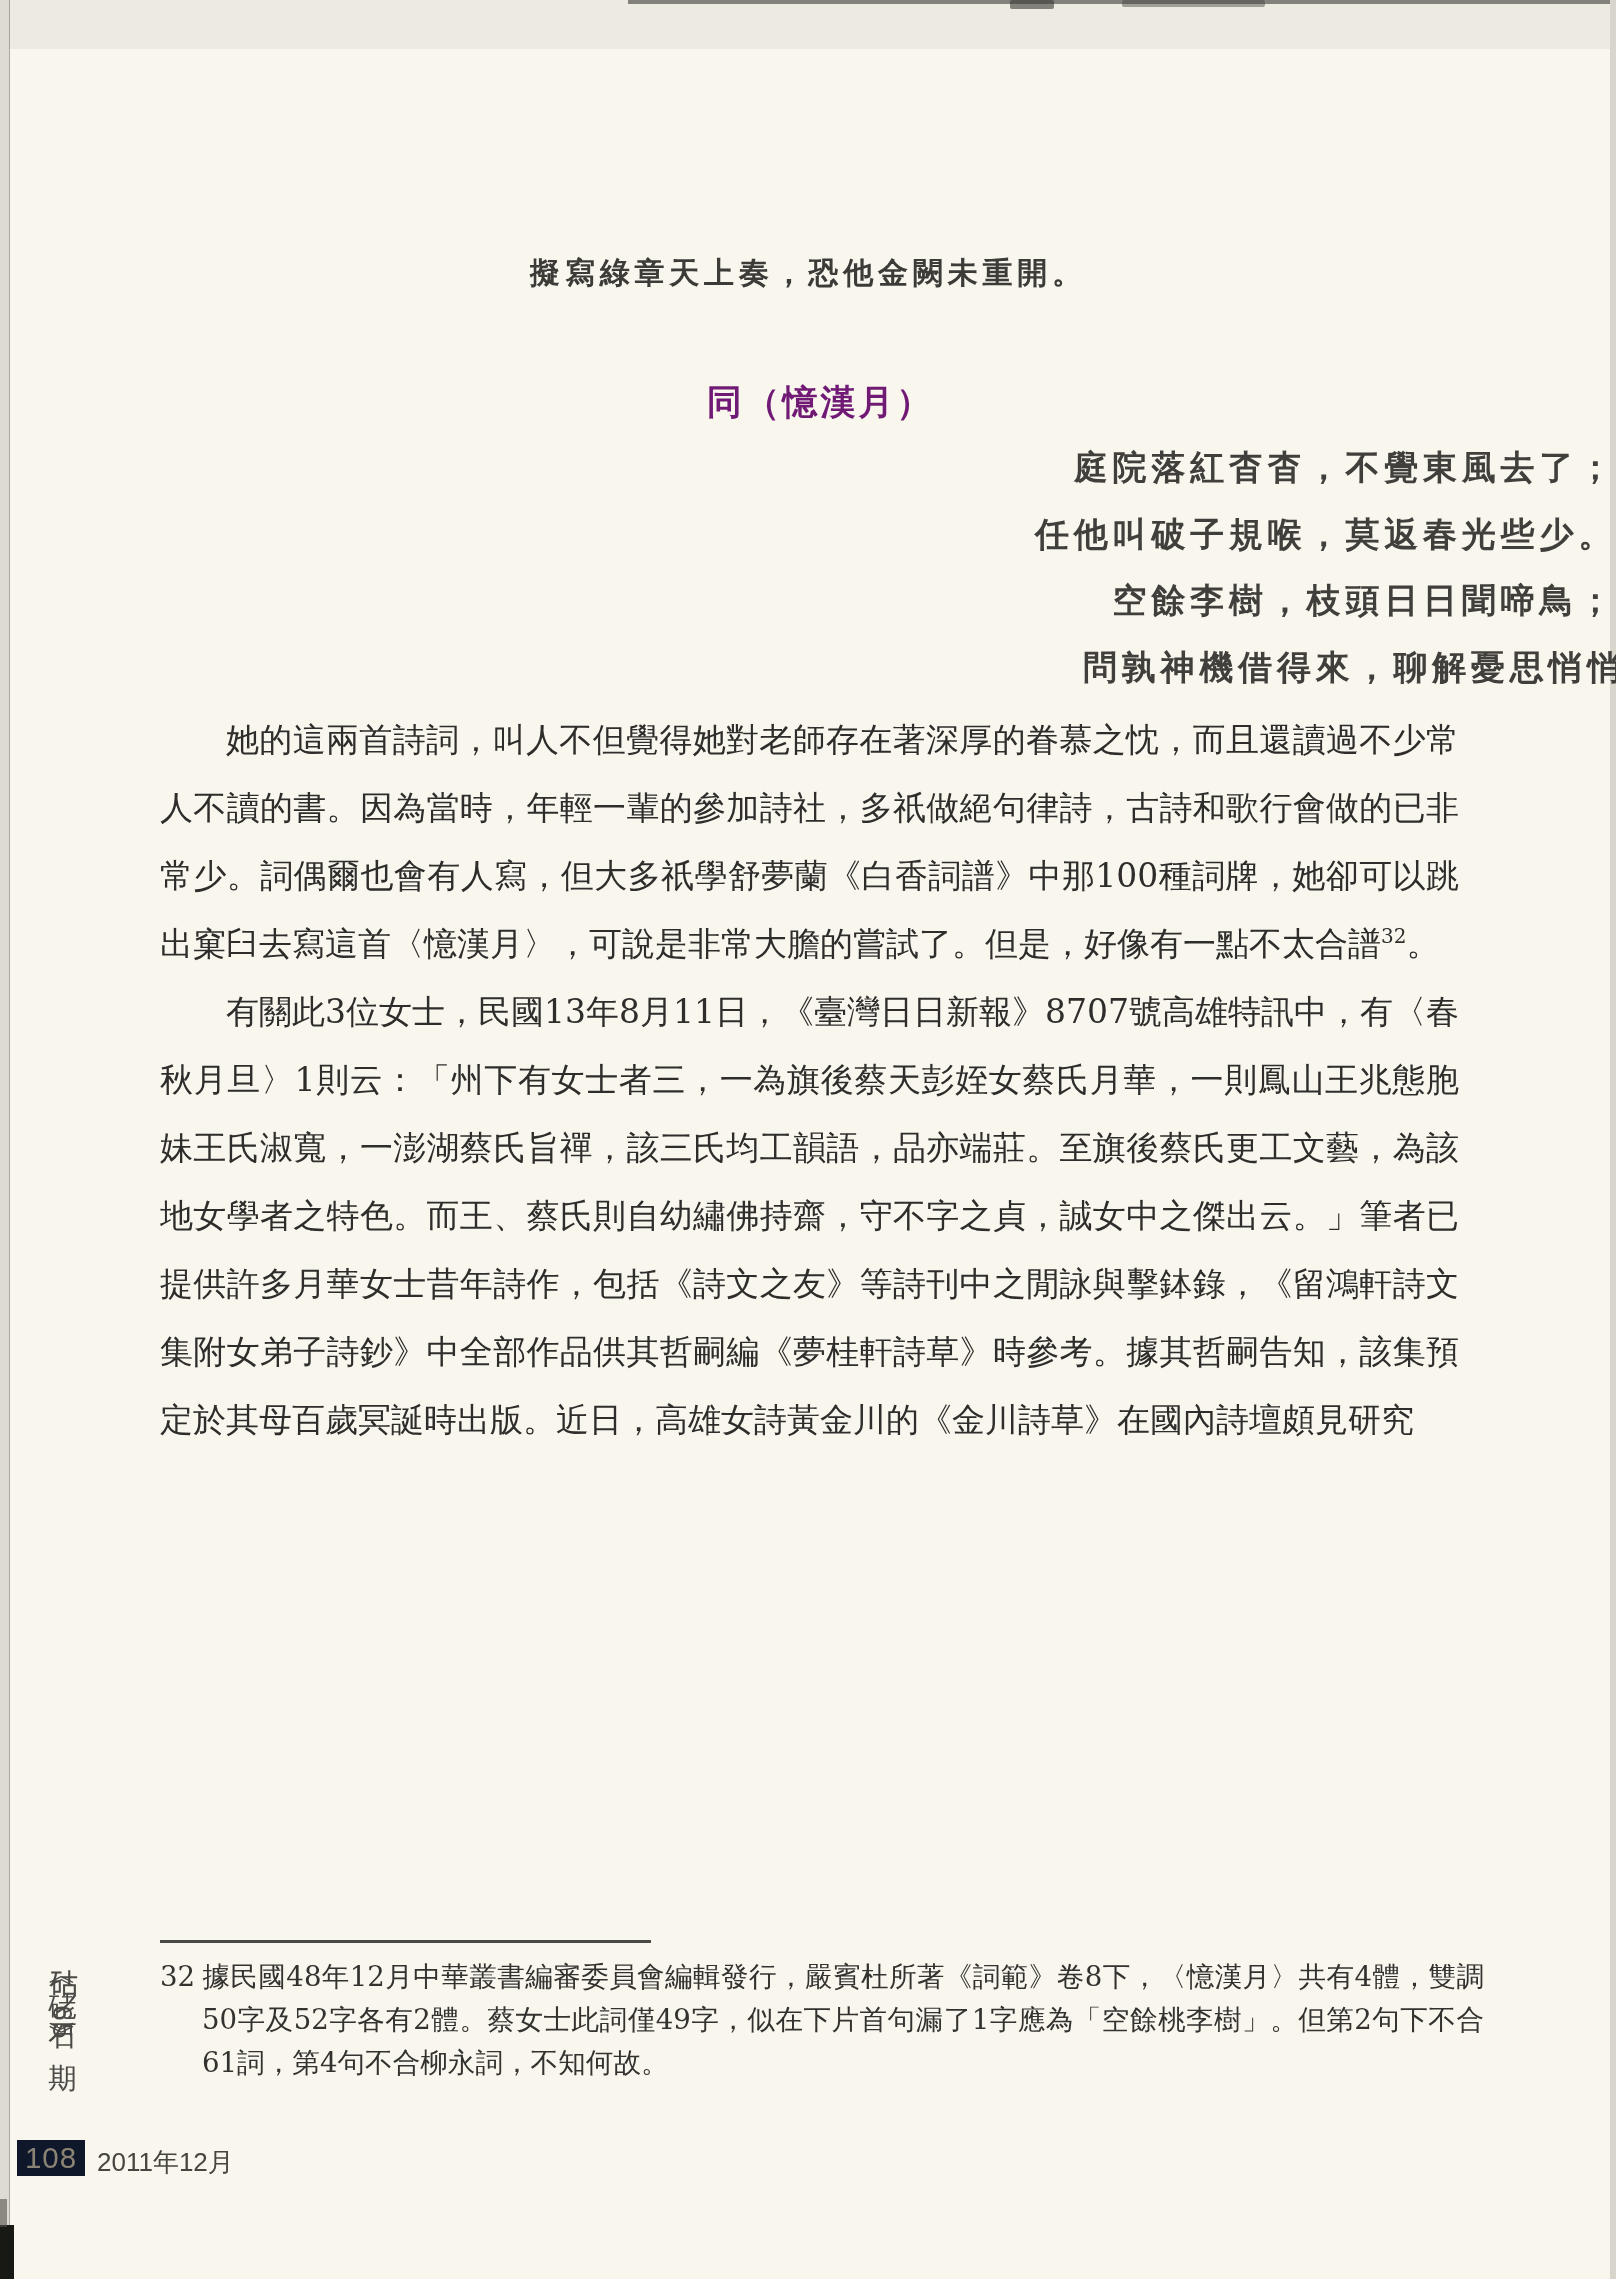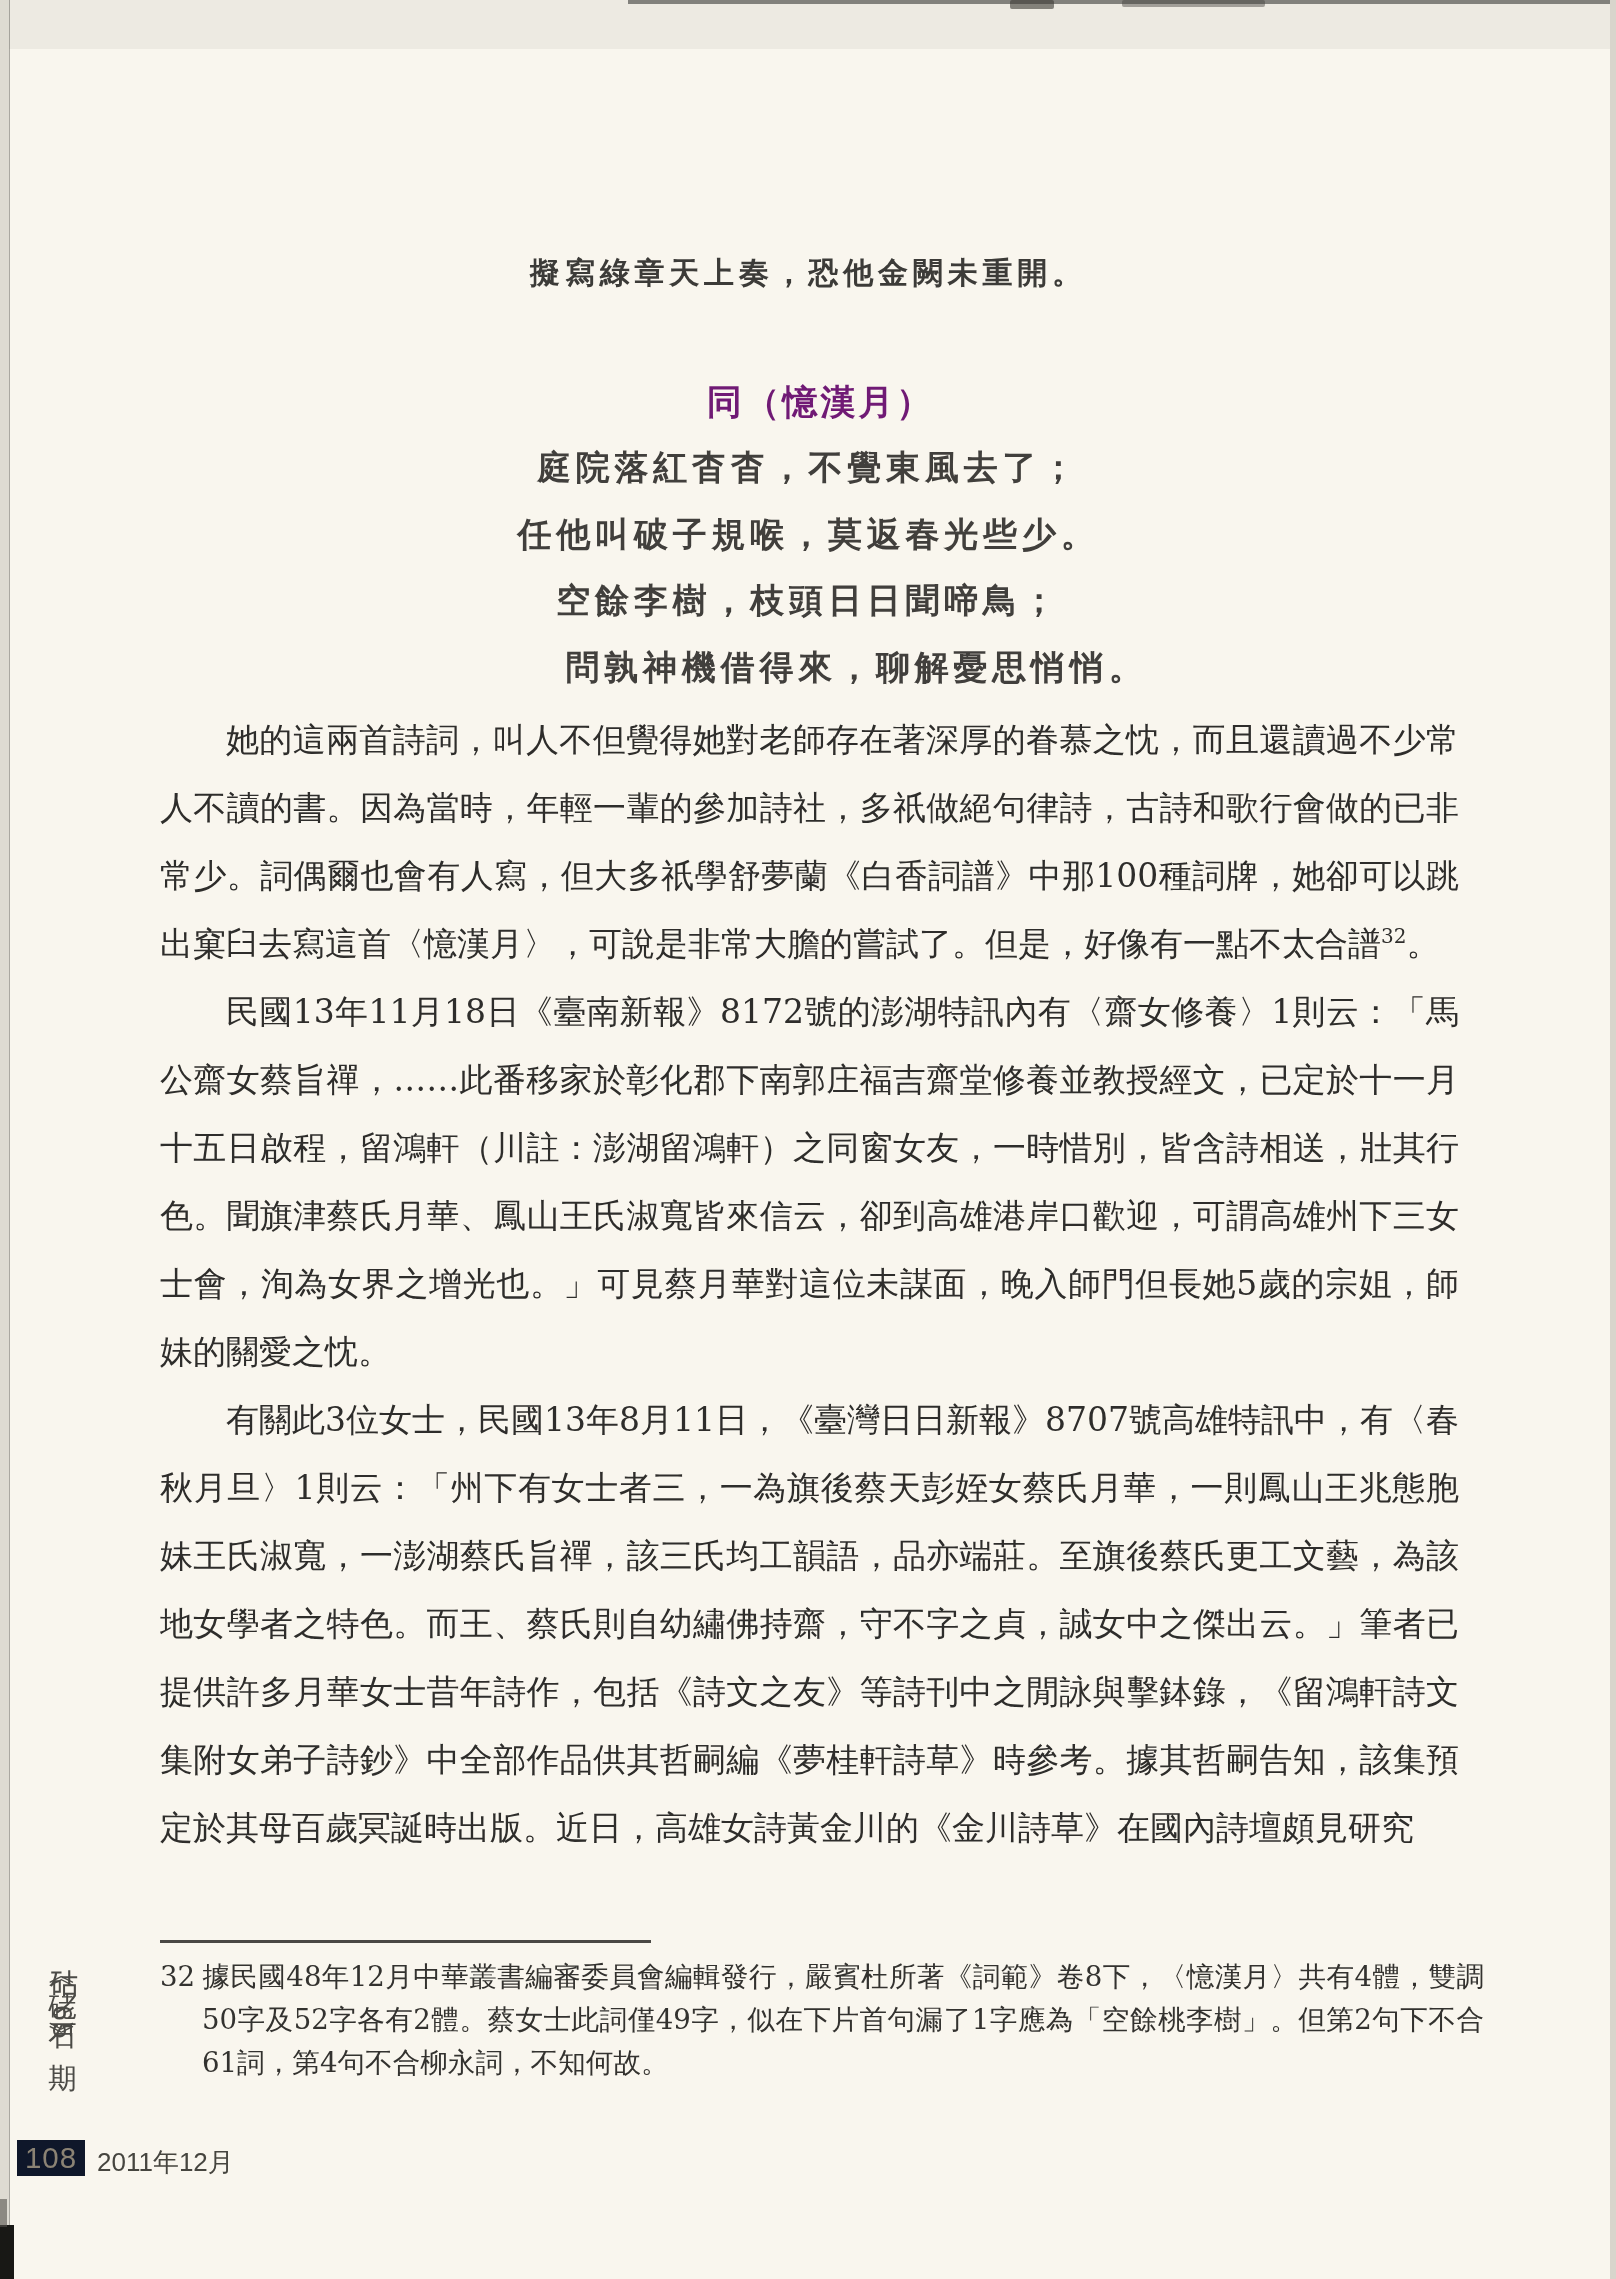--- a/index.html
+++ b/index.html
@@ -29,21 +29,21 @@
     text-align:center;font-size:30px;font-weight:700;
     letter-spacing:4.8px;color:#3c3b38;
   }
   .poem-subtitle{
     position:absolute;top:379px;left:12px;width:1617px;
     text-align:center;font-size:35px;font-weight:700;
     letter-spacing:2.9px;color:#701a75;
   }
   .poem-line{
     position:absolute;left:0;width:1617px;
-    text-align:center;font-size:34px;font-weight:700;
+    text-align:right;font-size:34px;font-weight:700;
     letter-spacing:4.8px;color:#413f3c;
   }
   .poem-line-0{top:445px;}
   .poem-line-1{top:512px;}
   .poem-line-2{top:578px;}
   .poem-line-3{top:645px;margin-left:48px;}
 
   
   .body-text{
     position:absolute;top:706px;left:160px;width:1299px;
@@ -104,21 +104,20 @@
 
   <div class="poem-subtitle">同（憶漢月）</div>
 
   <div class="poem-line poem-line-0">庭院落紅杳杳，不覺東風去了；</div>
   <div class="poem-line poem-line-1">任他叫破子規喉，莫返春光些少。</div>
   <div class="poem-line poem-line-2">空餘李樹，枝頭日日聞啼鳥；</div>
   <div class="poem-line poem-line-3">問孰神機借得來，聊解憂思悄悄。</div>
 
   <div class="body-text">
     <p><span>她的這兩首詩詞，叫人不但覺得她對老師存在著深厚的眷慕之忱，而且還讀過不少常人不讀的書。因為當時，年輕一輩的參加詩社，多祇做絕句律詩，古詩和歌行會做的已非常少。詞偶爾也會有人寫，但大多祇學舒夢蘭《白香詞譜》中那100種詞牌，她卻可以跳出窠臼去寫這首〈憶漢月〉，可說是非常大膽的嘗試了。但是，好像有一點不太合譜</span><sup>32</sup><span>。</span></p>
-    <p>民國13年11月18日《臺南新報》8172號的澎湖特訊內有〈齋女修養〉1則云：「馬公齋女蔡旨禪，……此番移家於彰化郡下南郭庄福吉齋堂修養並教授經文，已定於十一月十五日啟程，留鴻軒（川註：澎湖留鴻軒）之同窗女友，一時惜別，皆含詩相送，壯其行色。聞旗津蔡氏月華、鳳山王氏淑寬皆來信云，卻到高雄港岸口歡迎，可謂高雄州下三女士會，洵為女界之增光也。」可見蔡月華對這位未謀面，晚入師門但長她5歲的宗姐，師妹的關愛之忱。</p>
     <p>有關此3位女士，民國13年8月11日，《臺灣日日新報》8707號高雄特訊中，有〈春秋月旦〉1則云：「州下有女士者三，一為旗後蔡天彭姪女蔡氏月華，一則鳳山王兆態胞妹王氏淑寬，一澎湖蔡氏旨禪，該三氏均工韻語，品亦端莊。至旗後蔡氏更工文藝，為該地女學者之特色。而王、蔡氏則自幼繡佛持齋，守不字之貞，誠女中之傑出云。」筆者已提供許多月華女士昔年詩作，包括《詩文之友》等詩刊中之閒詠與擊鉢錄，《留鴻軒詩文集附女弟子詩鈔》中全部作品供其哲嗣編《夢桂軒詩草》時參考。據其哲嗣告知，該集預定於其母百歲冥誕時出版。近日，高雄女詩黃金川的《金川詩草》在國內詩壇頗見研究</p>
   </div>
 
   <div class="footnote-rule"></div>
 
   <div class="footnote">
     <span class="fn-body"><span class="fn-num">32</span><span>據民國48年12月中華叢書編審委員會編輯發行，嚴賓杜所著《詞範》卷8下，〈憶漢月〉共有4體，雙調50字及52字各有2體。蔡女士此詞僅49字，似在下片首句漏了1字應為「空餘桃李樹」。但第2句下不合61詞，第4句不合柳永詞，不知何故。</span></span>
   </div>
 
   <div class="journal-label">《硓𥑮石》65期</div>

